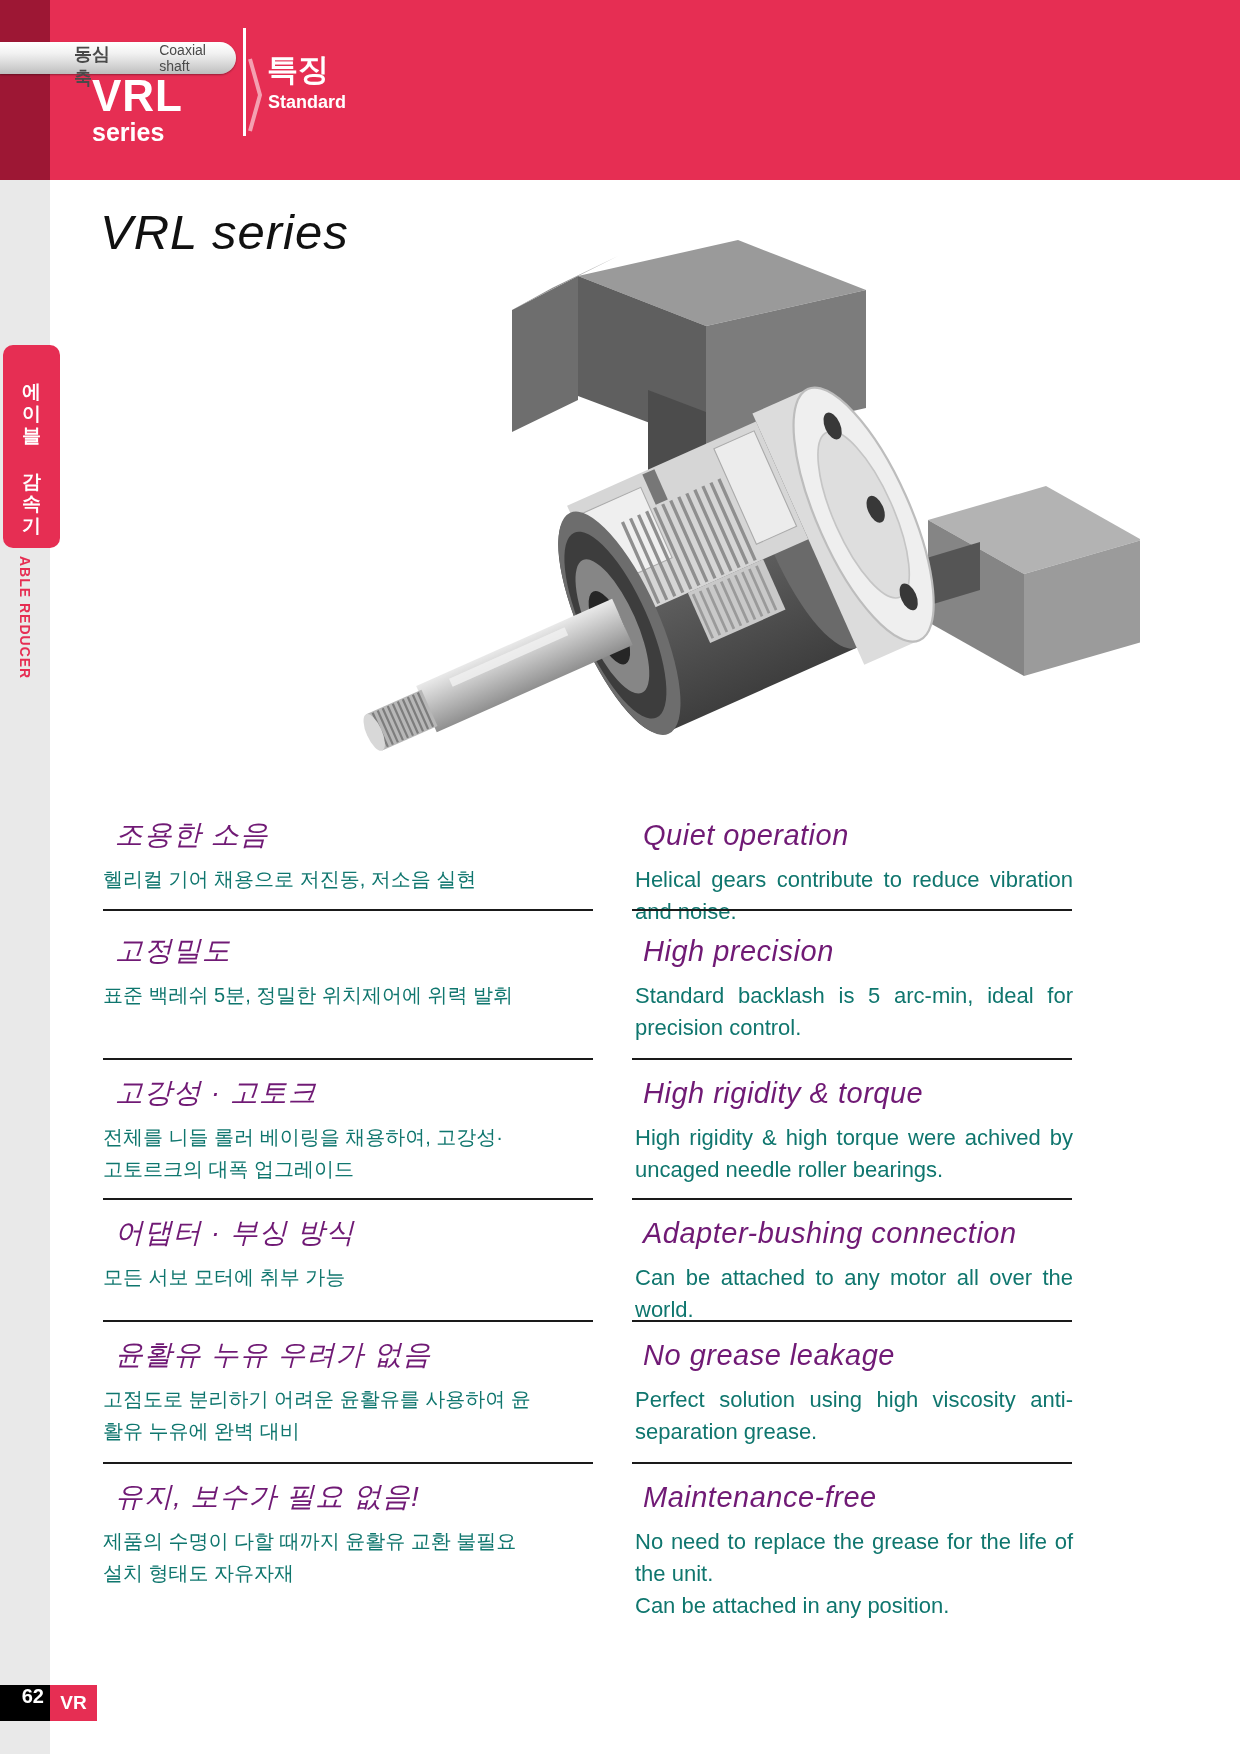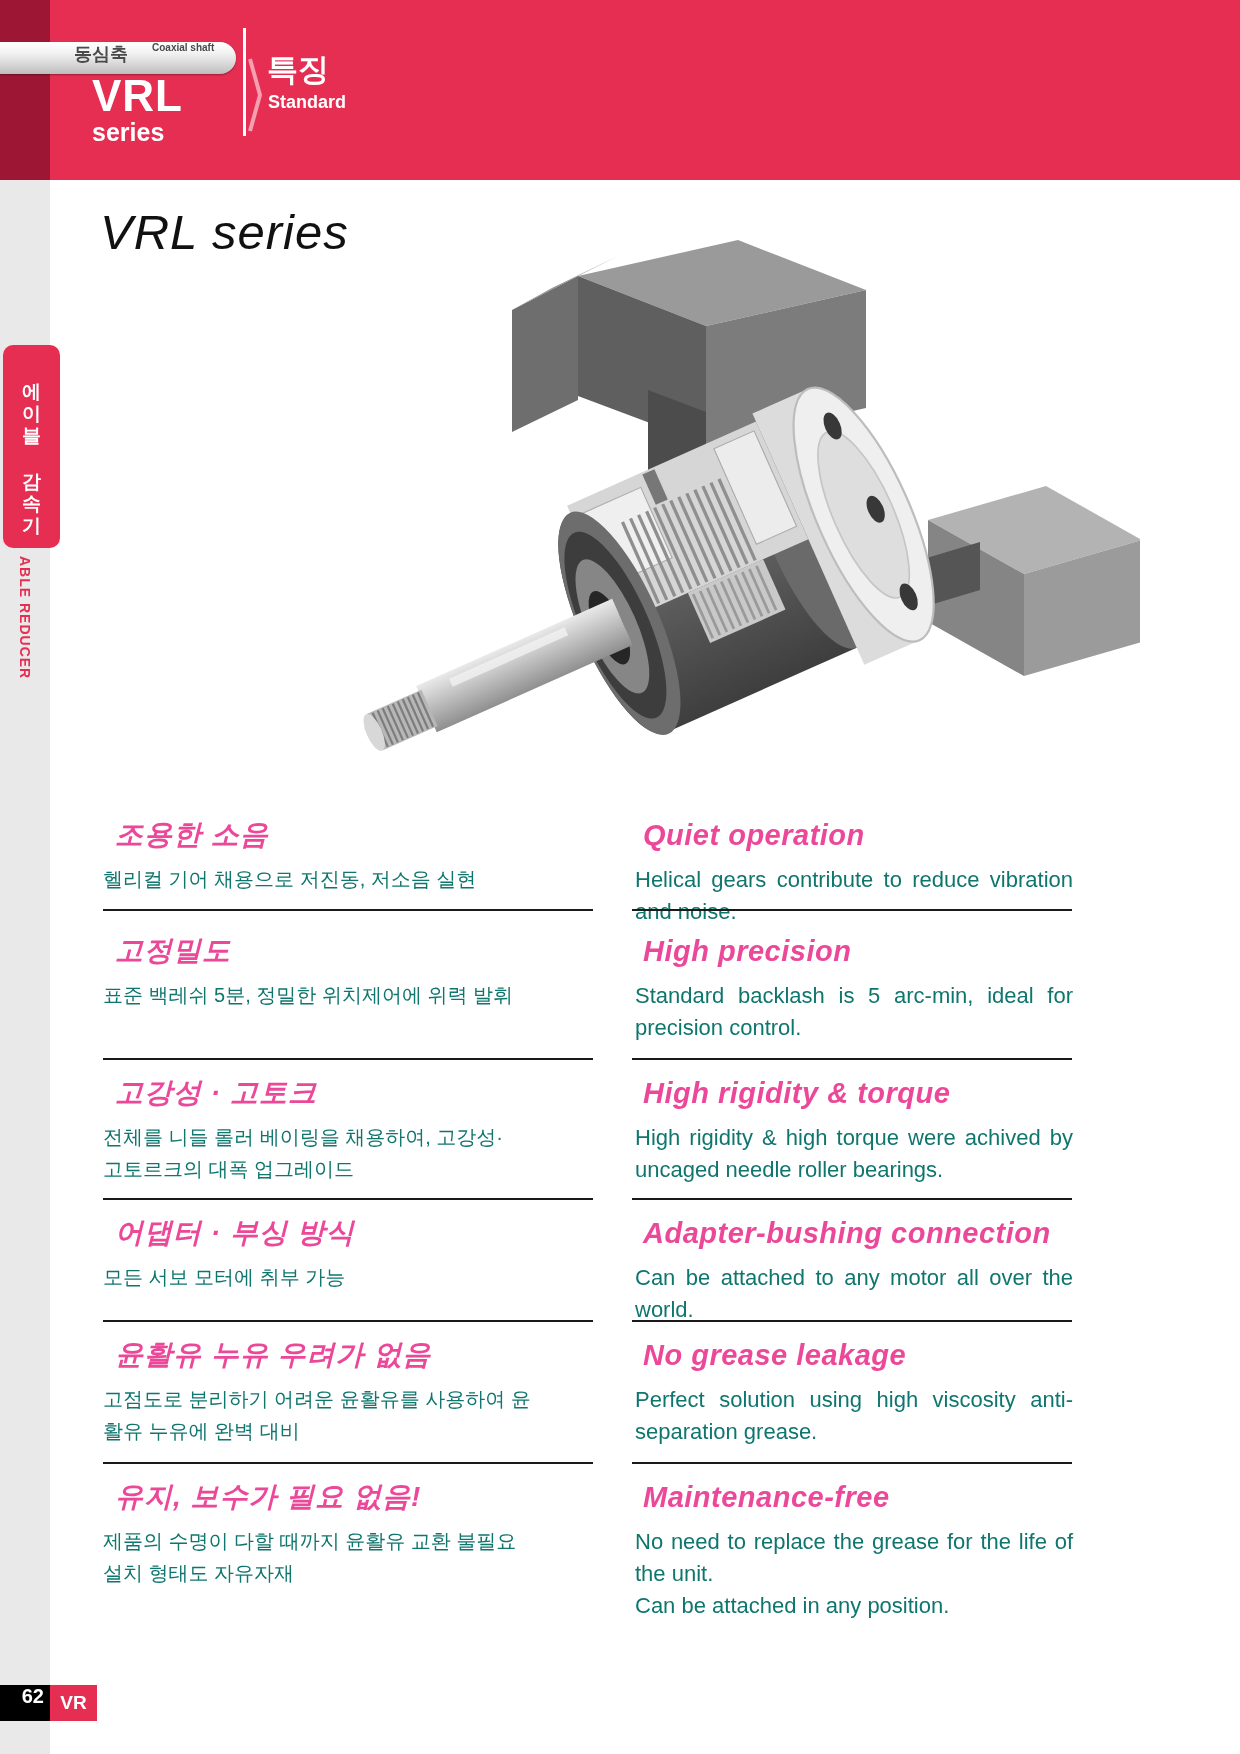--- a/index.html
+++ b/index.html
@@ -12,21 +12,21 @@
   .header-red{position:absolute;left:50px;top:0;width:1190px;height:180px;background:#e62e53;}
   .header-dark{position:absolute;left:0;top:0;width:50px;height:180px;background:#9d1734;}
   .pill{
     position:absolute;left:0;top:42px;width:236px;height:32px;
     background:linear-gradient(#ffffff 0%,#f2f2f2 35%,#cfcfcf 80%,#bdbdbd 100%);
     border-radius:0 16px 16px 0;display:flex;
     box-shadow:0 1px 2px rgba(0,0,0,.35);
     gap:24px;
   }
   .pill .kr{margin-left:74px;font-size:18px;font-weight:bold;color:#4a4a4a;}
-  .pill .en{font-size:10px;font-weight:bold;color:#4a4a4a;}
+  .pill .en{margin-left:10px;font-size:14px;font-weight:normal;color:#4a4a4a;}
   .series-line{position:absolute;left:84px;top:74px;display:flex;align-items:baseline;color:#ffffff;flex-direction:column;}
   .series-line .big{font-size:44px;font-weight:bold;letter-spacing:1px;line-height:1;}
   .series-line .small{font-size:25px;font-weight:bold;margin-left:8px;}
   .hdr-divider{position:absolute;left:243px;top:28px;width:3px;height:108px;background:#ffffff;}
   .hdr-chevron{position:absolute;left:248px;top:56px;}
   .hdr-feature-kr{position:absolute;left:267px;top:54px;font-size:31px;font-weight:bold;color:#ffffff;line-height:1;}
   .hdr-feature-en{position:absolute;left:268px;top:92px;font-size:18px;font-weight:bold;color:#ffffff;}
   
   .rail{position:absolute;left:0;top:180px;width:50px;height:1574px;background:#e9e9e9;}
   .side-tab{
@@ -47,21 +47,21 @@
     display:flex;justify-content:flex-end;padding-right:6px;box-sizing:border-box;
     color:#ffffff;font-size:20px;font-weight:bold;}
   .foot-red{position:absolute;left:50px;top:1685px;width:47px;height:36px;background:#e62e53;
     display:flex;align-items:center;justify-content:center;color:#ffffff;font-size:19px;font-weight:bold;}
   
   .illus{position:absolute;left:280px;top:228px;width:860px;height:560px;}
   
   .row{position:absolute;left:103px;width:969px;}
   .cell-kr{position:absolute;left:0;top:0;width:490px;}
   .cell-en{position:absolute;left:532px;top:0;width:438px;}
-  .row h3{margin:0;color:#ec4899;font-style:italic;font-weight:bold;line-height:1.1;}
+  .row h3{margin:0;color:#701a75;font-style:italic;font-weight:normal;line-height:1.1;}
   .cell-kr h3{font-size:28px;margin-left:12px;letter-spacing:1px;}
   .cell-en h3{font-size:29px;margin-left:8px;letter-spacing:0.5px;}
   .row p{margin:12px 0 0 0;text-align:justify;white-space:pre-line;color:#0f766e;}
   .cell-kr p{font-size:20px;line-height:32px;}
   .cell-en p{font-size:22px;line-height:32px;}
   .rule-l,.rule-r{position:absolute;height:0;border-top:2px solid #1a1a1a;}
   .rule-l{left:103px;width:490px;}
   .rule-r{left:632px;width:440px;}
 </style>
 </head>

